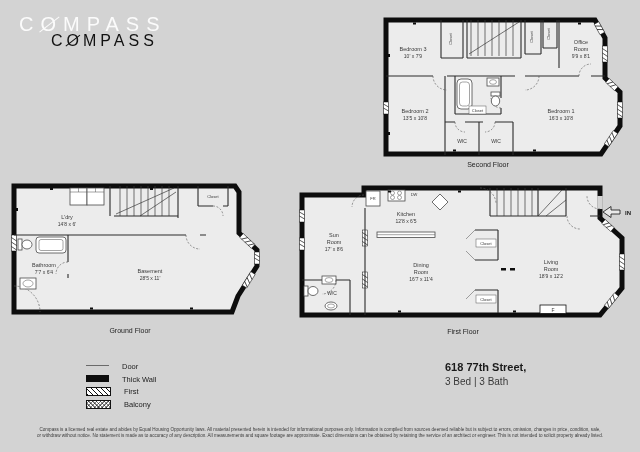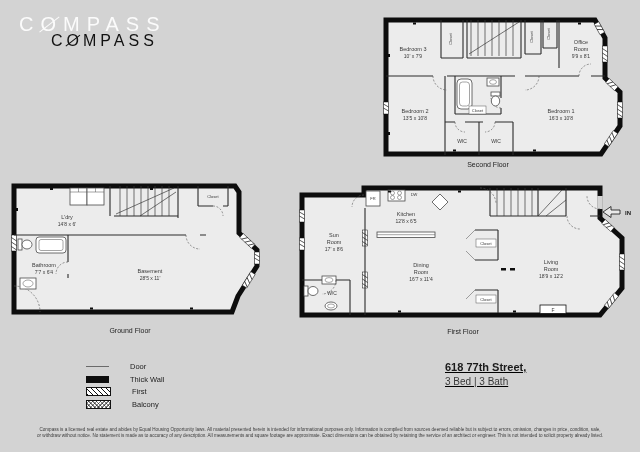--- a/index.html
+++ b/index.html
@@ -23,32 +23,32 @@
   .tk{fill:#0d0d0d;}
   text{fill:#3a3a3a;font-family:"Liberation Sans",sans-serif;text-anchor:middle;}
   .rm{font-size:5.5px;}
   .d{font-size:5px;}
   .s{font-size:4px;}
   .in{font-size:6px;font-weight:bold;fill:#1a1a1a;}
   .floor-label{position:absolute;transform:translateX(-50%);font-size:7px;color:#222;
                white-space:nowrap;}
   
   .legend{position:absolute;left:86px;top:362px;display:flex;flex-direction:column;gap:3.5px;}
-  .lg-row{display:flex;align-items:center;gap:21px;height:9px;}
+  .lg-row{display:flex;align-items:flex-start;gap:13px;height:9px;}
   .sw{width:23px;height:7px;flex:none;}
   .sw-door{height:7px;display:flex;align-items:center;}
   .sw-door i{display:block;width:23px;height:1px;background:#6a6a6a;}
   .sw-wall{background:#0d0d0d;}
   .sw-window{border:1px solid #111;background:repeating-linear-gradient(45deg,#111 0,#111 1px,#fff 1px,#fff 3.6px);}
   .sw-balcony{border:1px solid #111;background:
       repeating-linear-gradient(45deg,rgba(0,0,0,.5) 0,rgba(0,0,0,.5) .8px,transparent .8px,transparent 2.8px),
       repeating-linear-gradient(-45deg,rgba(0,0,0,.5) 0,rgba(0,0,0,.5) .8px,transparent .8px,transparent 2.8px),#fff;}
   .lg-label{font-size:7.5px;color:#222;}
   
-  .address{position:absolute;left:445px;top:361px;text-decoration:underline;}
+  .address{position:absolute;left:445px;top:361px;}
   .addr-bold{font-size:11px;font-weight:bold;color:#1b1b1b;line-height:13px;}
   .addr-sub{font-size:10px;color:#3a3a3a;margin-top:2px;}
   
   .disclaimer{position:absolute;left:0;right:0;top:427px;text-align:center;color:#3c3c3c;
               font-size:4.6px;line-height:6px;white-space:nowrap;}
 </style>
 </head>
 <body>
 
 <svg width="0" height="0" style="position:absolute" aria-hidden="true">

